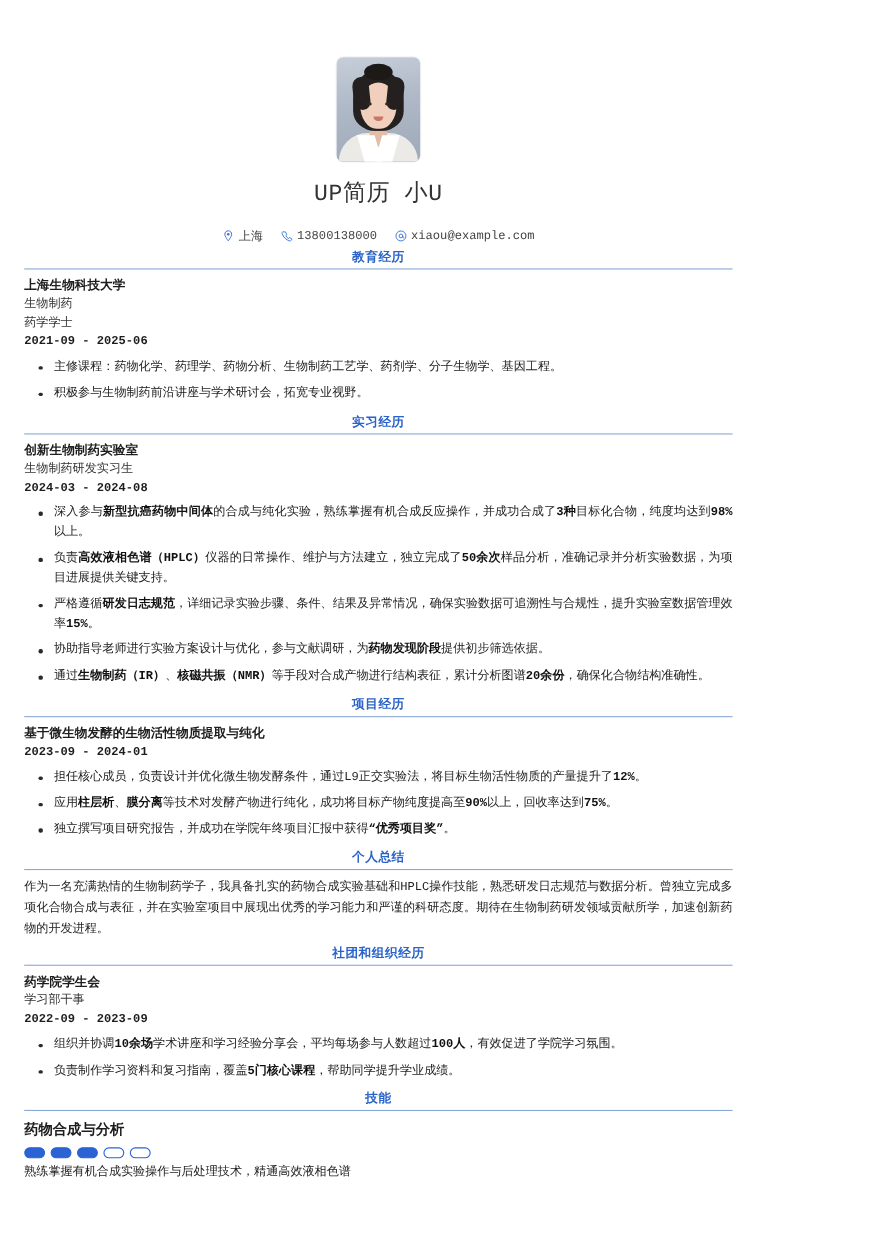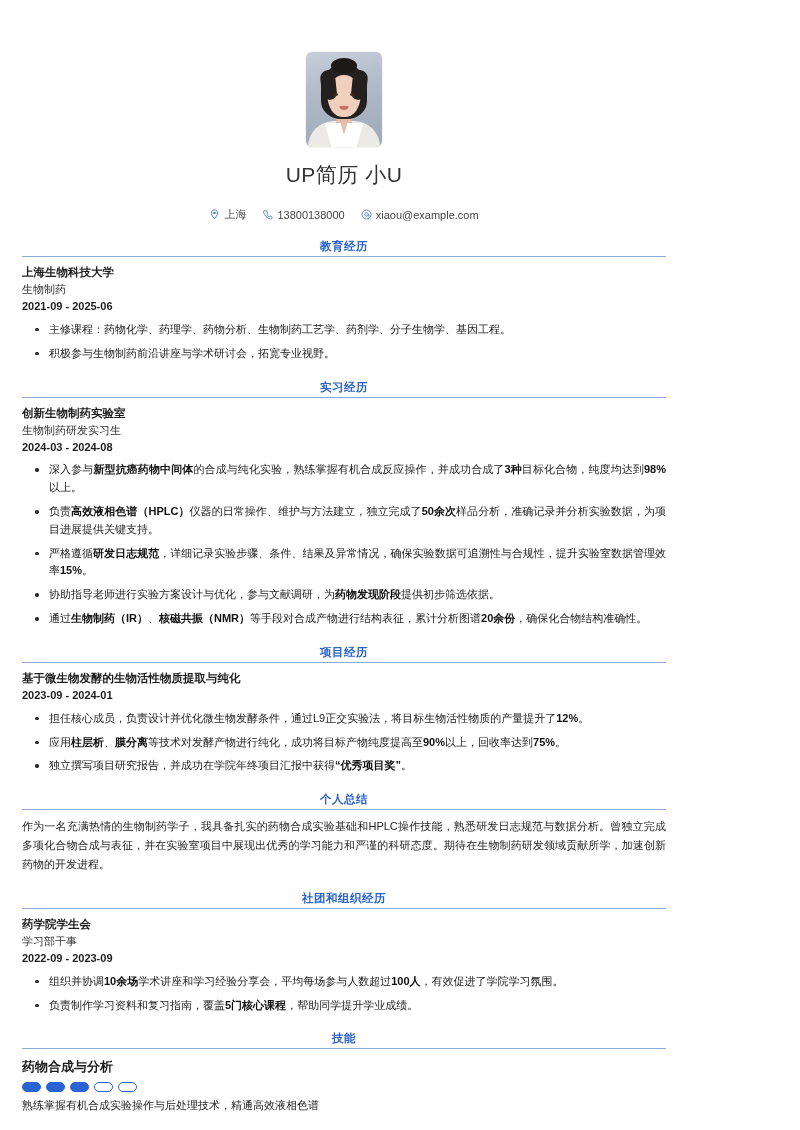--- a/index.html
+++ b/index.html
@@ -12,20 +12,21 @@
     color: #222222;
     overflow: hidden;
   }
 
   .page {
     width: 688px;
     height: 1130px;
     padding: 0 22px;
     position: relative;
     overflow: hidden;
+    font-family: Liberation Mono, monospace;
   }
 
   
   .header {
     padding-top: 52px;
     text-align: center;
   }
 
   .avatar-wrap {
     display: flex;
@@ -171,21 +172,21 @@
   }
   .contact-item {
     display: inline-flex;
     align-items: center;
     gap: 4px;
     white-space: nowrap;
   }
   .contact-item svg { display: block; }
 
   
-  .section { margin-top: 14px; }
+  .section { margin-top: 2px; }
 
   .section-title-row {
     text-align: center;
     padding-bottom: 2px;
     border-bottom: 1.5px solid #8aa9d6;
   }
   .section-title {
     font-size: 11.5px;
     font-weight: 700;
     color: #2b63c9;
@@ -336,20 +337,21 @@
     </div>
   </div>
 
   <div class="section">
     <div class="section-title-row">
       <span class="section-title">教育经历</span>
     </div>
     <div class="entry">
       <div class="entry-title">上海生物科技大学</div>
       <div class="entry-sub">生物制药</div>
+      <div class="entry-sub">药学学士</div>
       <div class="entry-date">2021-09 - 2025-06</div>
       <ul class="bullets">
         <li>主修课程：药物化学、药理学、药物分析、生物制药工艺学、药剂学、分子生物学、基因工程。</li>
         <li>积极参与生物制药前沿讲座与学术研讨会，拓宽专业视野。</li>
       </ul>
     </div>
   </div>
 
   <div class="section">
     <div class="section-title-row">

